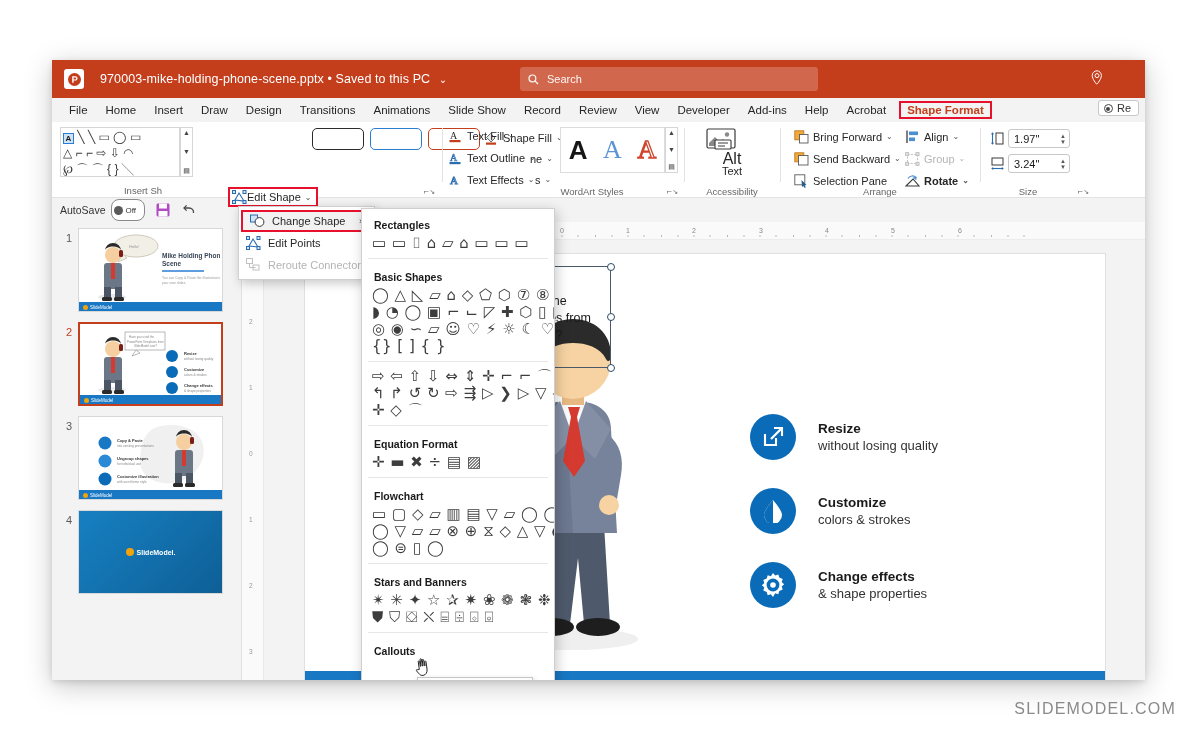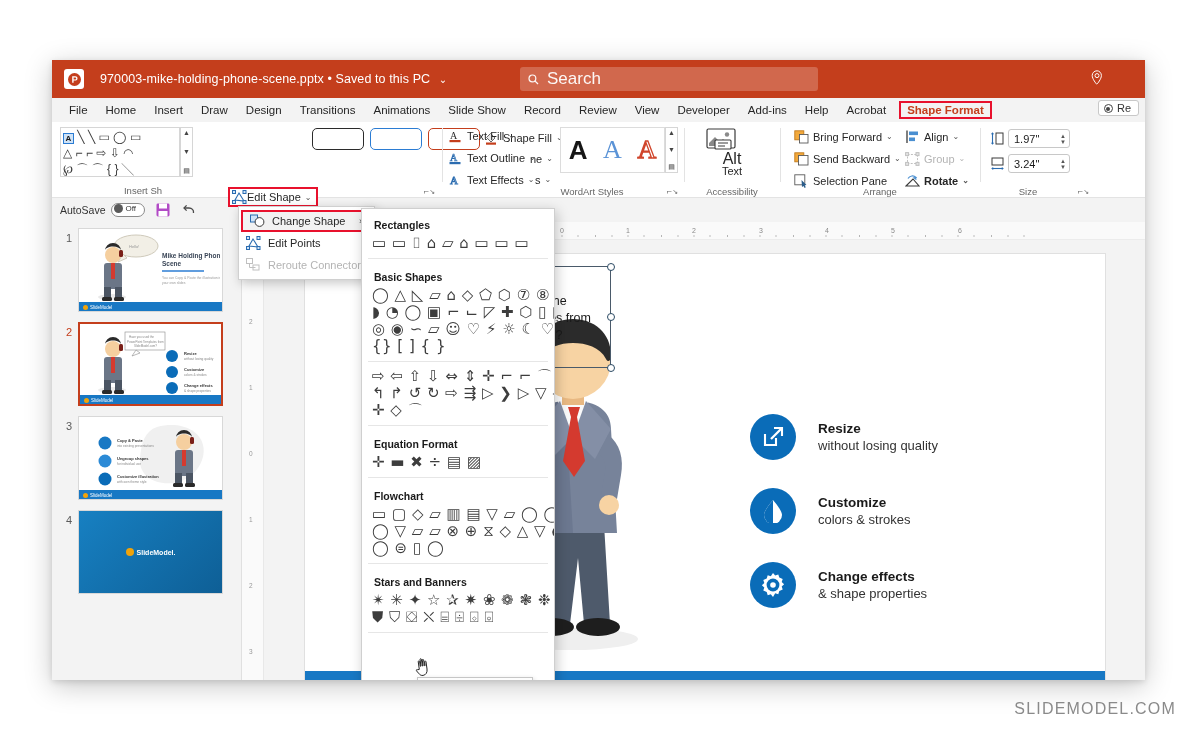--- a/index.html
+++ b/index.html
@@ -35,21 +35,21 @@
     white-space: nowrap;
   }
   .title-chevron { color:#fff; font-size:10px; margin-left:5px; }
   .searchbox {
     position: absolute; left: 468px; top: 7px; width: 298px; height: 24px;
     background: #d4leading; background: #d9725f; background: #dd8470;
     background: rgba(255,255,255,0.22);
     border-radius: 3px; display: flex; align-items: center; padding-left: 8px;
   }
   .search-ico { color: #fff; font-size: 11px; margin-right: 8px; opacity:.95 }
-  .search-ph { color: #fff; font-size: 17px; opacity: .95 }
+  .search-ph { color: #fff; font-size: 11px; opacity: .95 }
   .titlebar-right { position:absolute; right: 42px; top: 10px; color:#fff; font-size:13px; }
 
   
   .tabsrow {
     position: relative; height: 24px; background: #f3f3f3;
     display: flex; align-items: center; padding-left: 8px; font-size: 11.5px;
     color: #262626;
   }
   .tab { padding: 2px 9px; white-space: nowrap; cursor: default; }
   .tab.shape-format {
@@ -145,22 +145,22 @@
     position:absolute; left:365px; top:617px; z-index:60;
     background:#fdfdfd; border:1px solid #c6c6c6; font-size:10px; color:#222;
     padding:2px 6px; box-shadow:1px 2px 5px rgba(0,0,0,0.18); white-space:nowrap;
   }
   .cursor-hand {
     position:absolute; left:363px; top:598px; z-index:58; font-size:14px;
     color:#222; transform: rotate(-8deg);
   }
   .autosave-label { font-size:10.5px; color:#333; margin-right:5px; }
   .toggle {
-    width:34px;height:14px;border-radius:8px;border:1px solid #8a8a8a;background:#fff;
-    display:flex;position:relative;
+    width:34px;height:22px;border-radius:8px;border:1px solid #8a8a8a;background:#fff;
+    display:flex;align-items:center;position:relative;
   }
   .toggle .knob{width:9px;height:9px;border-radius:50%;background:#5a5a5a;margin-left:2px;}
   .toggle .tlab{font-size:8px;color:#333;margin-left:3px;}
   .qa-ico { width:16px;height:16px;margin-left:10px; position:relative;}
   .thumbs {
     position:absolute; left:0; top:0; width:190px; height:100%;
     background:#f3f3f3; border-right:1px solid #e0e0e0; padding-top:6px;
   }
   .thumb-row { display:flex; align-items:flex-start; margin-bottom:10px; padding-left:4px;}
   .thumb-num { width:16px; text-align:right; font-size:11px; color:#5a5a5a; margin-right:6px; margin-top:4px;}
@@ -903,20 +903,21 @@
       <div class="sp-row">▭ ▢ ◇ ▱ ▥ ▤ ▽ ▱ ◯ ◯ ◺ ▽</div>
       <div class="sp-row">◯ ▽ ▱ ▱ ⊗ ⊕ ⧖ ◇ △ ▽ ◖ ▷</div>
       <div class="sp-row">◯ ⊜ ▯ ◯</div>
       <div class="sp-sep"></div>
 
       <div class="sp-head">Stars and Banners</div>
       <div class="sp-row">✴ ✳ ✦ ☆ ✰ ✷ ❀ ❁ ❃ ❉ ❋ ✺</div>
       <div class="sp-row">⛊ ⛉ ⛋ ⛌ ⌸ ⌹ ⌺ ⌻</div>
       <div class="sp-sep"></div>
 
+      <div class="sp-head">Callouts</div>
 
     </div>
 
     <div class="cursor-hand">
       <svg width="14" height="18" viewBox="0 0 14 18">
           <path d="M4 11V3.2c0-.9 1.4-.9 1.4 0V8h.7V1.3c0-.9 1.4-.9 1.4 0V8h.7V2.3c0-.9 1.4-.9 1.4 0V8h.7V4.3c0-.9 1.4-.9 1.4 0v7.4c0 3.4-2 5.8-4.8 5.8-2 0-3-1-4.1-2.7L1 12c-.5-.8.7-1.7 1.3-.9z" fill="#fff" stroke="#1a1a1a" stroke-width=".9"></path>
         </svg>
     </div>
     <div class="tooltip">Thought Bubble: Cloud</div>
 

